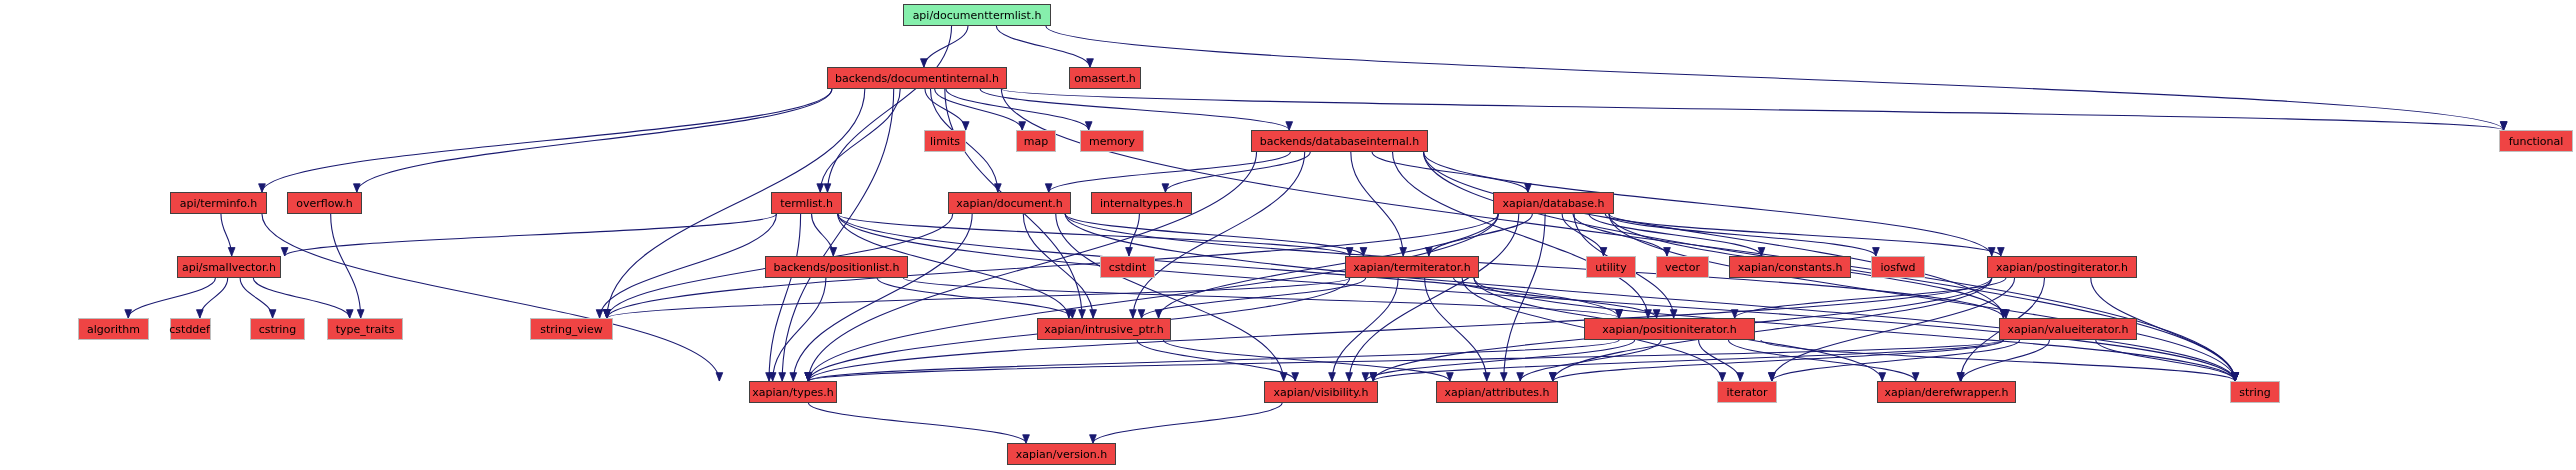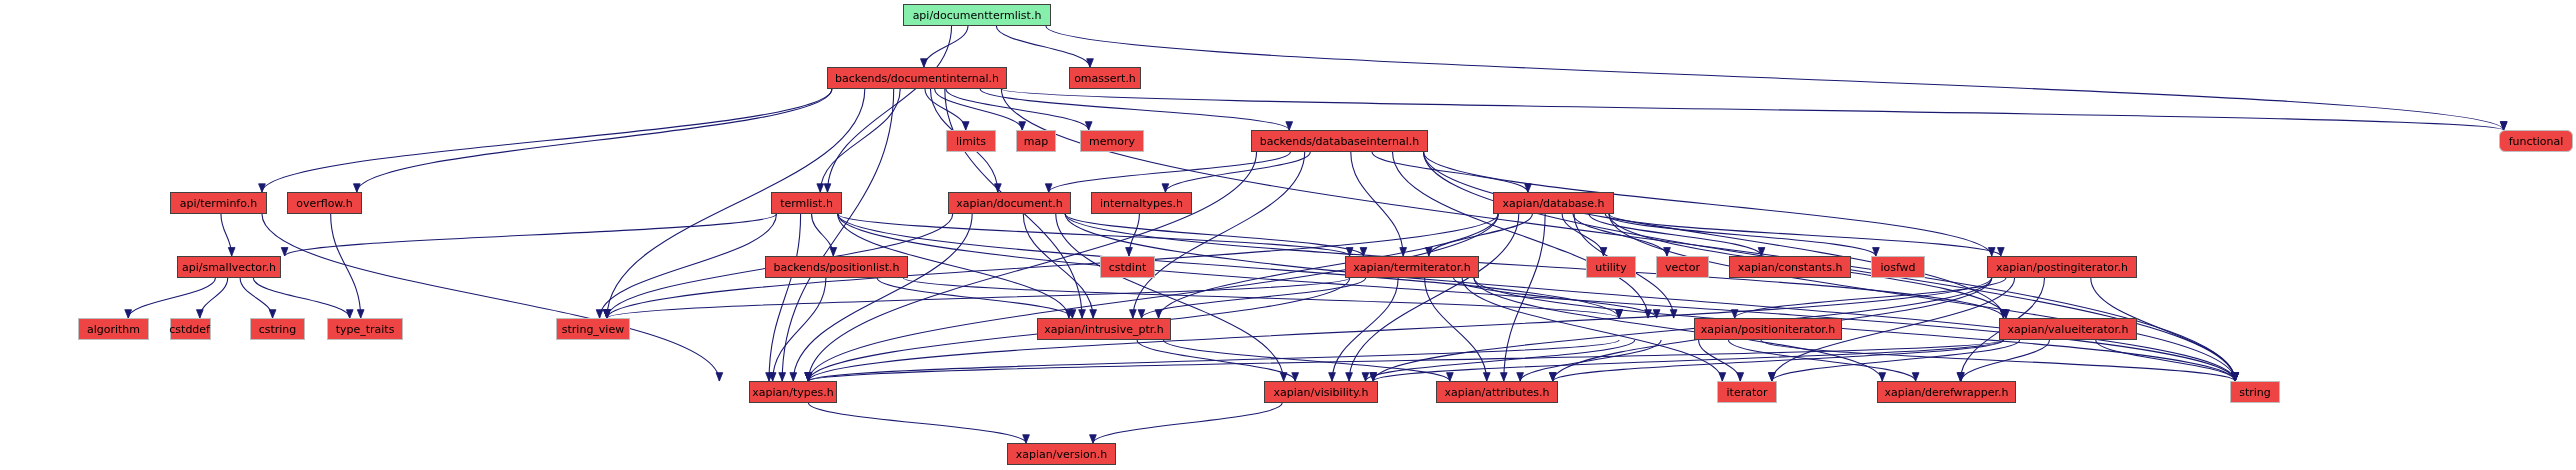--- a/index.html
+++ b/index.html
@@ -223,33 +223,33 @@
   <div id="nodes">
       <div class="node-box root" style="left: 903px; top: 4.2px; width: 148px;">
         <span>api/documenttermlist.h</span>
       </div>
       <div class="node-box local" style="left: 827px; top: 67px; width: 180px;">
         <span>backends/documentinternal.h</span>
       </div>
       <div class="node-box local" style="left: 1069px; top: 67px; width: 72px; text-align: right;">
         <span>omassert.h</span>
       </div>
-      <div class="node-box system" style="left: 946px; top: 130px; width: 50px;">
+      <div class="node-box system" style="left: 924px; top: 130px; width: 42px;">
         <span>limits</span>
       </div>
       <div class="node-box system" style="left: 1016px; top: 130px; width: 40px;">
         <span>map</span>
       </div>
       <div class="node-box system" style="left: 1080px; top: 130px; width: 64px;">
         <span>memory</span>
       </div>
       <div class="node-box local" style="left: 1251px; top: 130px; width: 177px;">
         <span>backends/databaseinternal.h</span>
       </div>
-      <div class="node-box system" style="left: 2499px; top: 130px; width: 74px; border-radius: 6px;">
+      <div class="node-box system" style="left: 2499px; top: 130px; width: 74px;">
         <span>functional</span>
       </div>
       <div class="node-box local" style="left: 170px; top: 192px; width: 97px;">
         <span>api/terminfo.h</span>
       </div>
       <div class="node-box local" style="left: 287px; top: 192px; width: 75px;">
         <span>overflow.h</span>
       </div>
       <div class="node-box local" style="left: 771px; top: 192px; width: 71px;">
         <span>termlist.h</span>
@@ -295,27 +295,27 @@
       </div>
       <div class="node-box system" style="left: 170px; top: 318px; width: 41px; justify-content: flex-end;">
         <span>cstddef</span>
       </div>
       <div class="node-box system" style="left: 250px; top: 318px; width: 55px;">
         <span>cstring</span>
       </div>
       <div class="node-box system" style="left: 327px; top: 318px; width: 76px;">
         <span>type_traits</span>
       </div>
-      <div class="node-box system" style="left: 556px; top: 318px; width: 74px;">
+      <div class="node-box system" style="left: 530px; top: 318px; width: 83px;">
         <span>string_view</span>
       </div>
       <div class="node-box local" style="left: 1037px; top: 318px; width: 134px;">
         <span>xapian/intrusive_ptr.h</span>
       </div>
-      <div class="node-box local" style="left: 1694px; top: 318px; width: 148px; justify-content: center;">
+      <div class="node-box local" style="left: 1584px; top: 318px; width: 171px; justify-content: center;">
         <span>xapian/positioniterator.h</span>
       </div>
       <div class="node-box local" style="left: 1999px; top: 318px; width: 138px;">
         <span>xapian/valueiterator.h</span>
       </div>
       <div class="node-box local" style="left: 714px; top: 381px; width: 88px; margin-left: 35px;">
         <span>xapian/types.h</span>
       </div>
       <div class="node-box local" style="left: 1264px; top: 381px; width: 114px;">
         <span>xapian/visibility.h</span>

